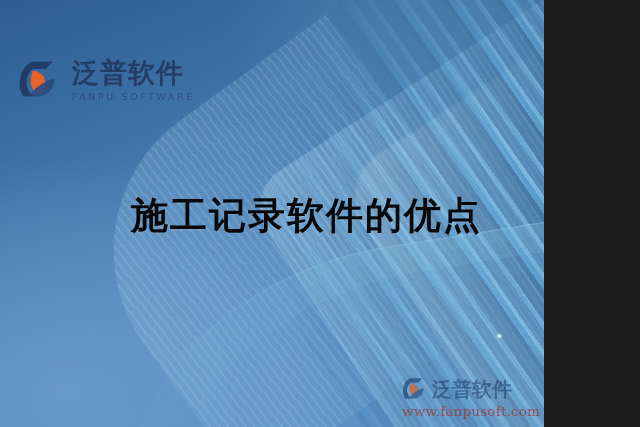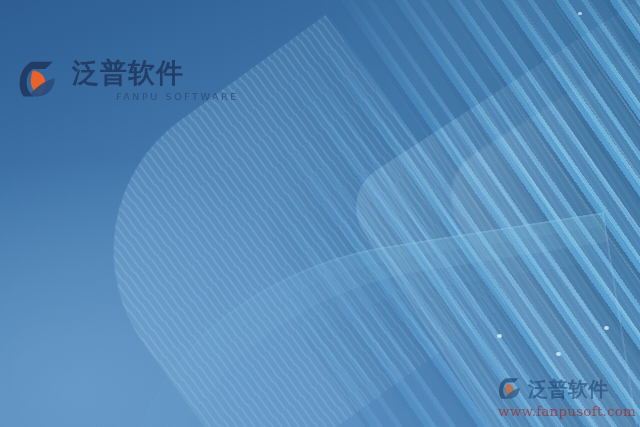--- a/index.html
+++ b/index.html
@@ -3,21 +3,21 @@
 <meta charset="utf-8">
 <title>施工记录软件的优点</title>
 <style>
   html, body {
     margin: 0;
     padding: 0;
     background: #1d1d1d;
   }
   .banner {
     position: relative;
-    width: 640px;
+    width: 544px;
     height: 427px;
     overflow: hidden;
     font-family: "DejaVu Sans", "Liberation Sans", sans-serif;
     background: #3a6ca5;
     user-select: none;
   }
 
   
   .sky {
     position: absolute;
@@ -205,21 +205,20 @@
     white-space: nowrap;
     opacity: 0.92;
   }
   .brand-en {
     margin-top: 4px;
     font-size: 9.5px;
     letter-spacing: 2.6px;
     color: #2b4a77;
     opacity: 0.85;
     white-space: nowrap;
-    margin-left: 44px;
   }
 
   
   .headline {
     position: absolute;
     left: 131px;
     top: 197px;
     font-size: 37px;
     font-weight: 700;
     letter-spacing: 2px;
@@ -288,20 +287,21 @@
         <path d="M16 14 C24 14 30 20 30 28 C30 33 28 37.5 24.5 41 C18 38.5 14 32.5 14 26 C14 21.5 14.8 17.4 16 14 Z" fill="#e8622a"></path>
         <path d="M13 40 C20 31 29 25 40 22 C40 27 38 33 34 37 C30 40.5 25 42 20 42 Z" fill="#2a4c7e" opacity="0.92"></path>
       </svg>
     </span>
     <span class="brand-text">
       <div class="brand-cn">泛普软件</div>
       <div class="brand-en">FANPU SOFTWARE</div>
     </span>
   </div>
 
+  <div class="headline">施工记录软件的优点</div>
 
   <div class="watermark">
     <div class="wm-row">
       <span>
         <svg class="wm-mark" viewBox="0 0 48 48" aria-hidden="true">
           <path d="M15 4 L38 4 L30 12 L16 12 C11 16 9 22 9.5 28 C10 34 13 39 18 42 L6 42 C2.5 37 1 31 2 24 C3.4 14 8 7.5 15 4 Z" fill="#1b3f6b" opacity="0.9"></path>
           <path d="M16 14 C24 14 30 20 30 28 C30 33 28 37.5 24.5 41 C18 38.5 14 32.5 14 26 C14 21.5 14.8 17.4 16 14 Z" fill="#d4662f"></path>
           <path d="M13 40 C20 31 29 25 40 22 C40 27 38 33 34 37 C30 40.5 25 42 20 42 Z" fill="#24507f" opacity="0.88"></path>
         </svg>
       </span>

